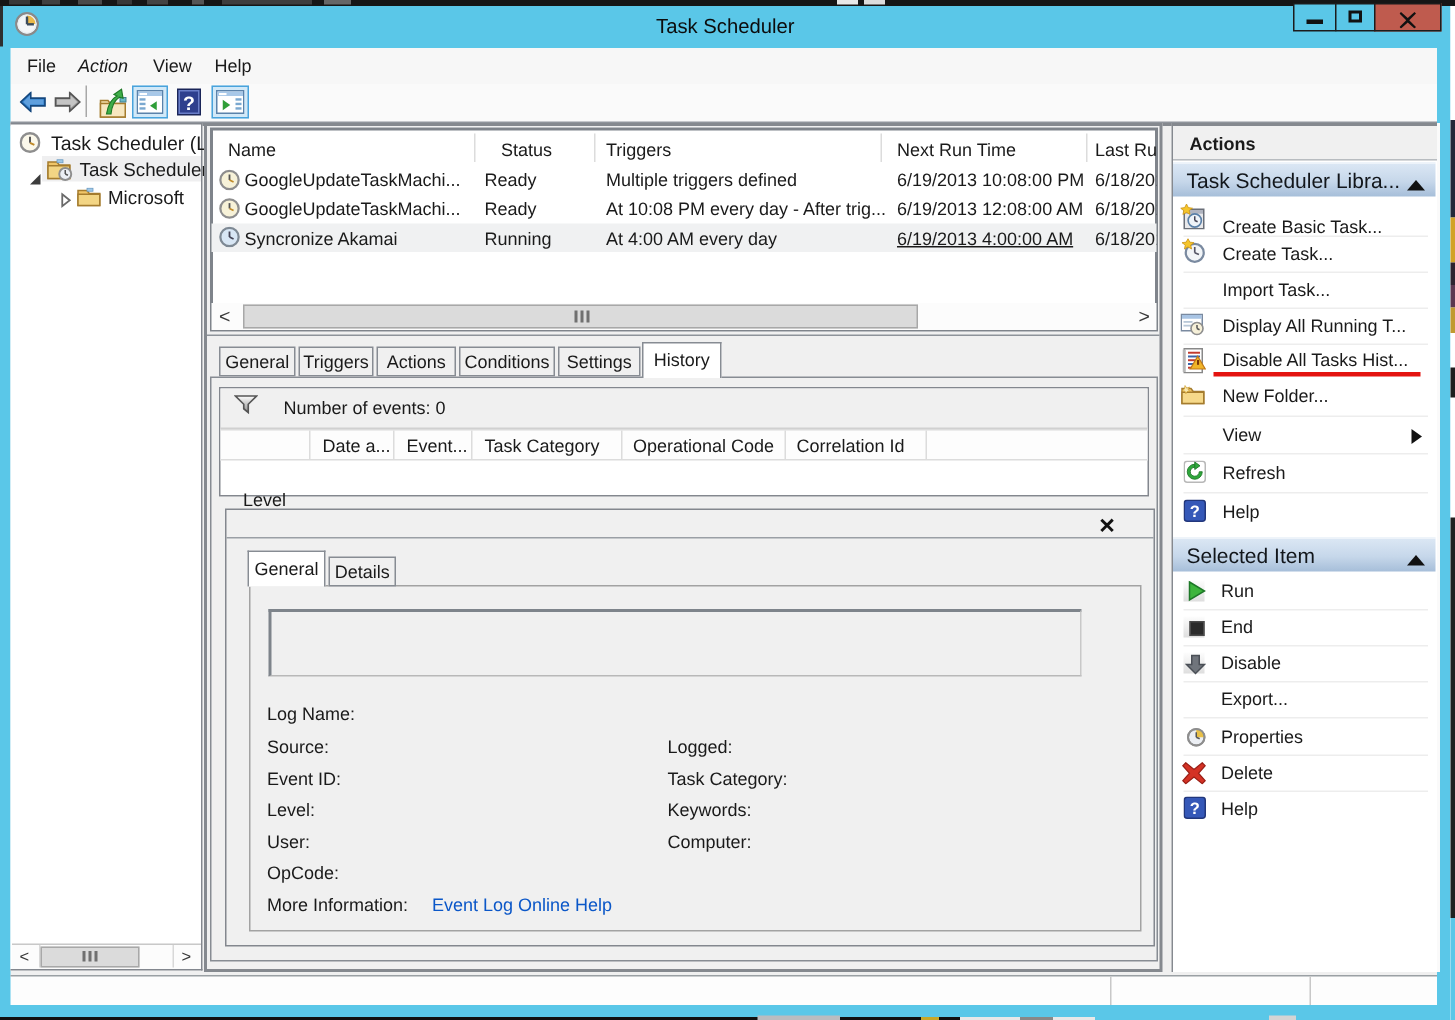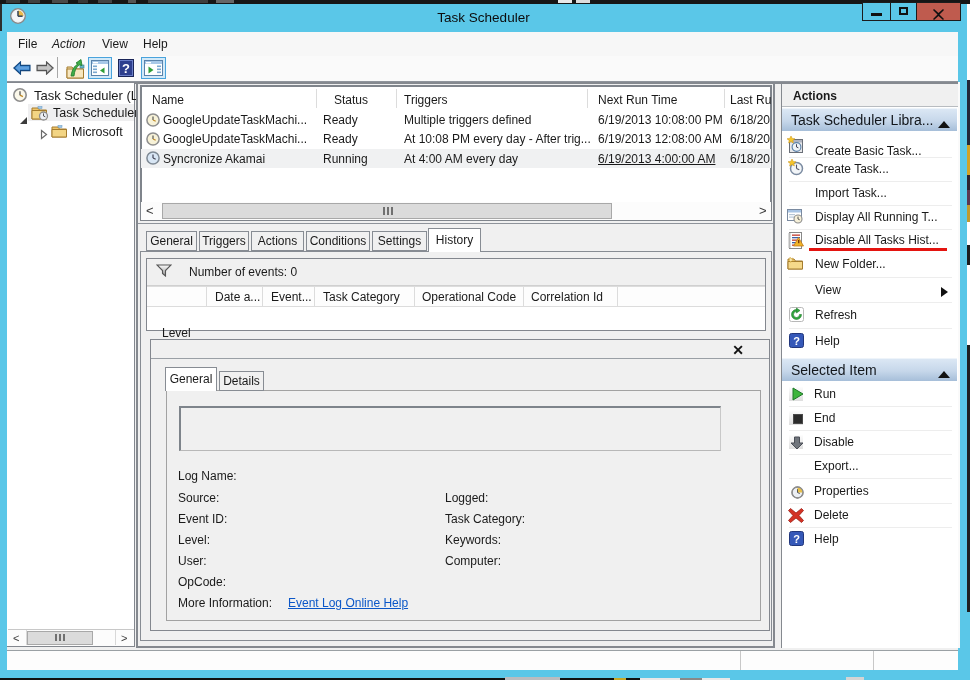--- a/index.html
+++ b/index.html
@@ -295,21 +295,21 @@
   <div class="abs t12" style="left:178px;top:491px;">Source:</div>
   <div class="abs t12" style="left:178px;top:512px;">Event ID:</div>
   <div class="abs t12" style="left:178px;top:533px;">Level:</div>
   <div class="abs t12" style="left:178px;top:554px;">User:</div>
   <div class="abs t12" style="left:178px;top:575px;">OpCode:</div>
   <div class="abs t12" style="left:178px;top:596px;">More Information:</div>
   <div class="abs t12" style="left:445px;top:491px;">Logged:</div>
   <div class="abs t12" style="left:445px;top:512px;">Task Category:</div>
   <div class="abs t12" style="left:445px;top:533px;">Keywords:</div>
   <div class="abs t12" style="left:445px;top:554px;">Computer:</div>
-  <div class="abs t12" style="left:288px;top:596px;color:#0b57c8;text-decoration:underline;">Event Log Online Help</div>
+  <div class="abs t12" style="left:288px;top:596px;color:#0b57c8;">Event Log Online Help</div>
 
   <div class="abs" style="left:781px;top:82px;width:177px;height:566px;background:#fff;border-top:2px solid #85898f;border-left:1px solid #85898f;box-sizing:border-box;"></div>
   <div class="abs" style="left:782px;top:84px;width:176px;height:23px;background:#f0f0f0;border-bottom:1px solid #b8bcc0;box-sizing:border-box;"></div>
   <div class="abs" style="left:793px;top:89px;font-size:12px;font-weight:bold;color:#1a1a1a;">Actions</div>
 
   <div class="abs" style="left:782px;top:108px;width:175px;height:23px;background:linear-gradient(180deg,#dbe7f4 0%,#c6d7ea 55%,#a6bed9 100%);border-top:1px solid #eef4fa;box-sizing:border-box;"></div>
   <div class="abs" style="left:791px;top:112px;font-size:14px;color:#12161b;white-space:nowrap;">Task Scheduler Libra...</div>
   <div class="abs" style="left:938px;top:115px;"><svg width="12" height="8" viewBox="0 0 12 8">
         <path d="M6 0 L12 7 L0 7 Z" fill="#111"></path>
       </svg></div>

